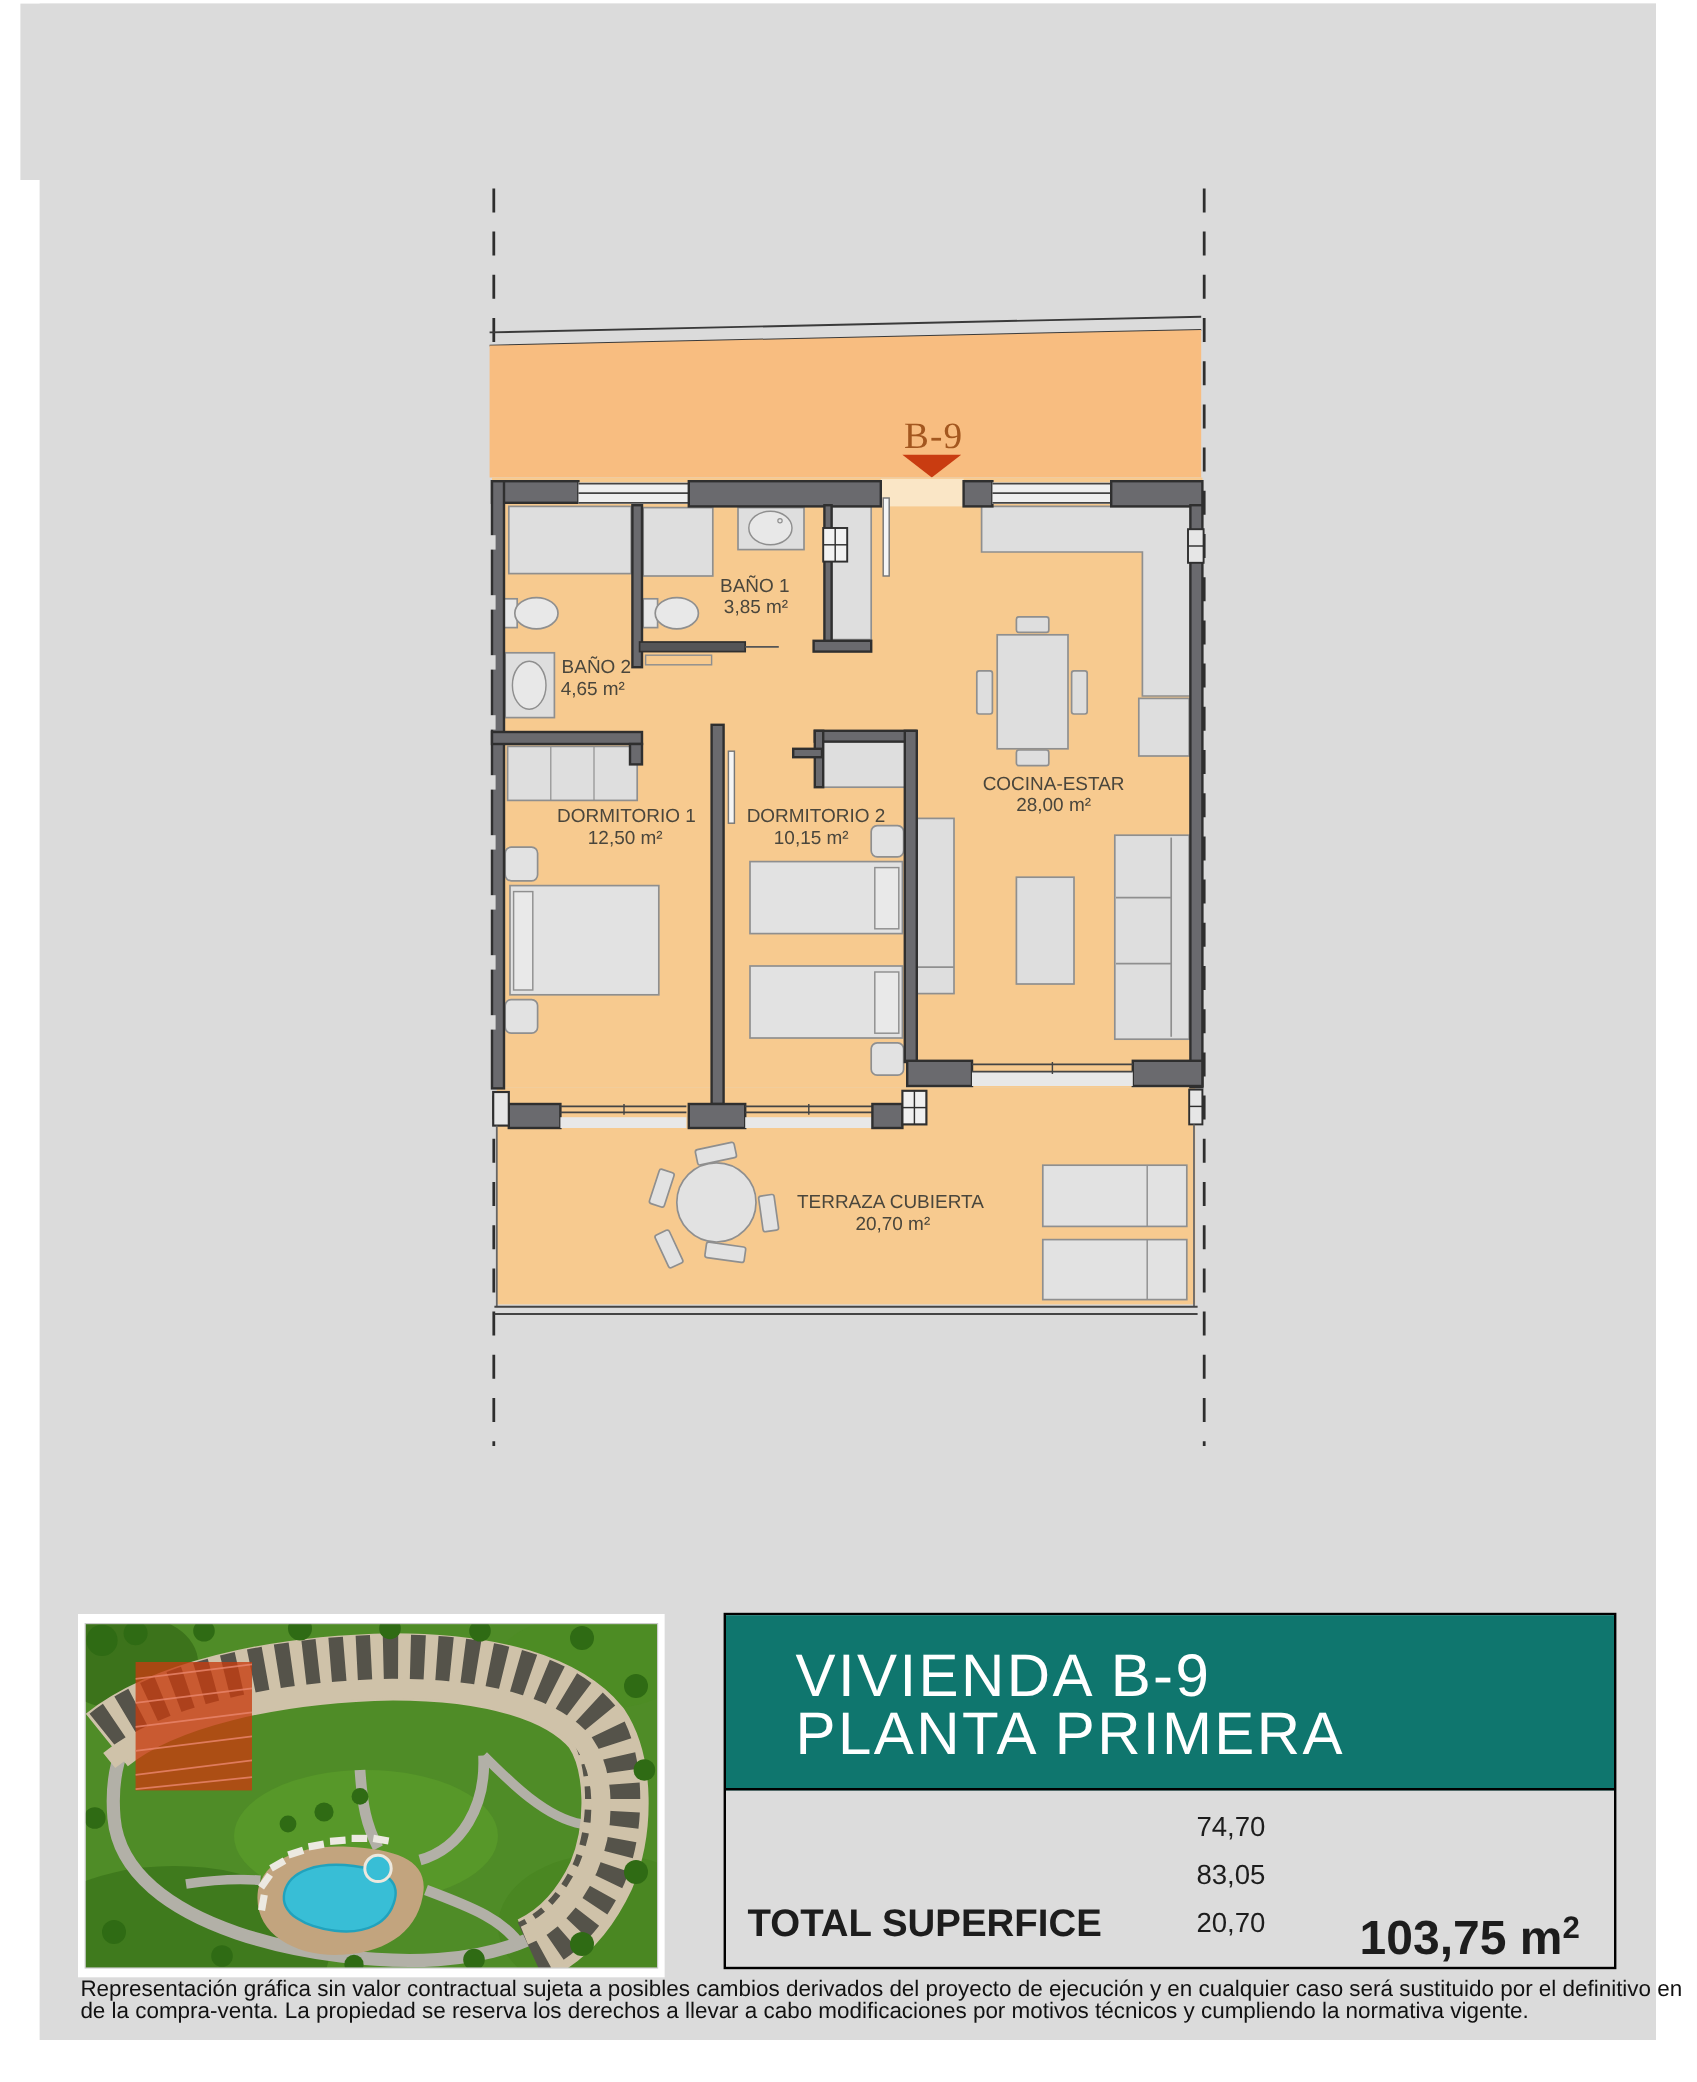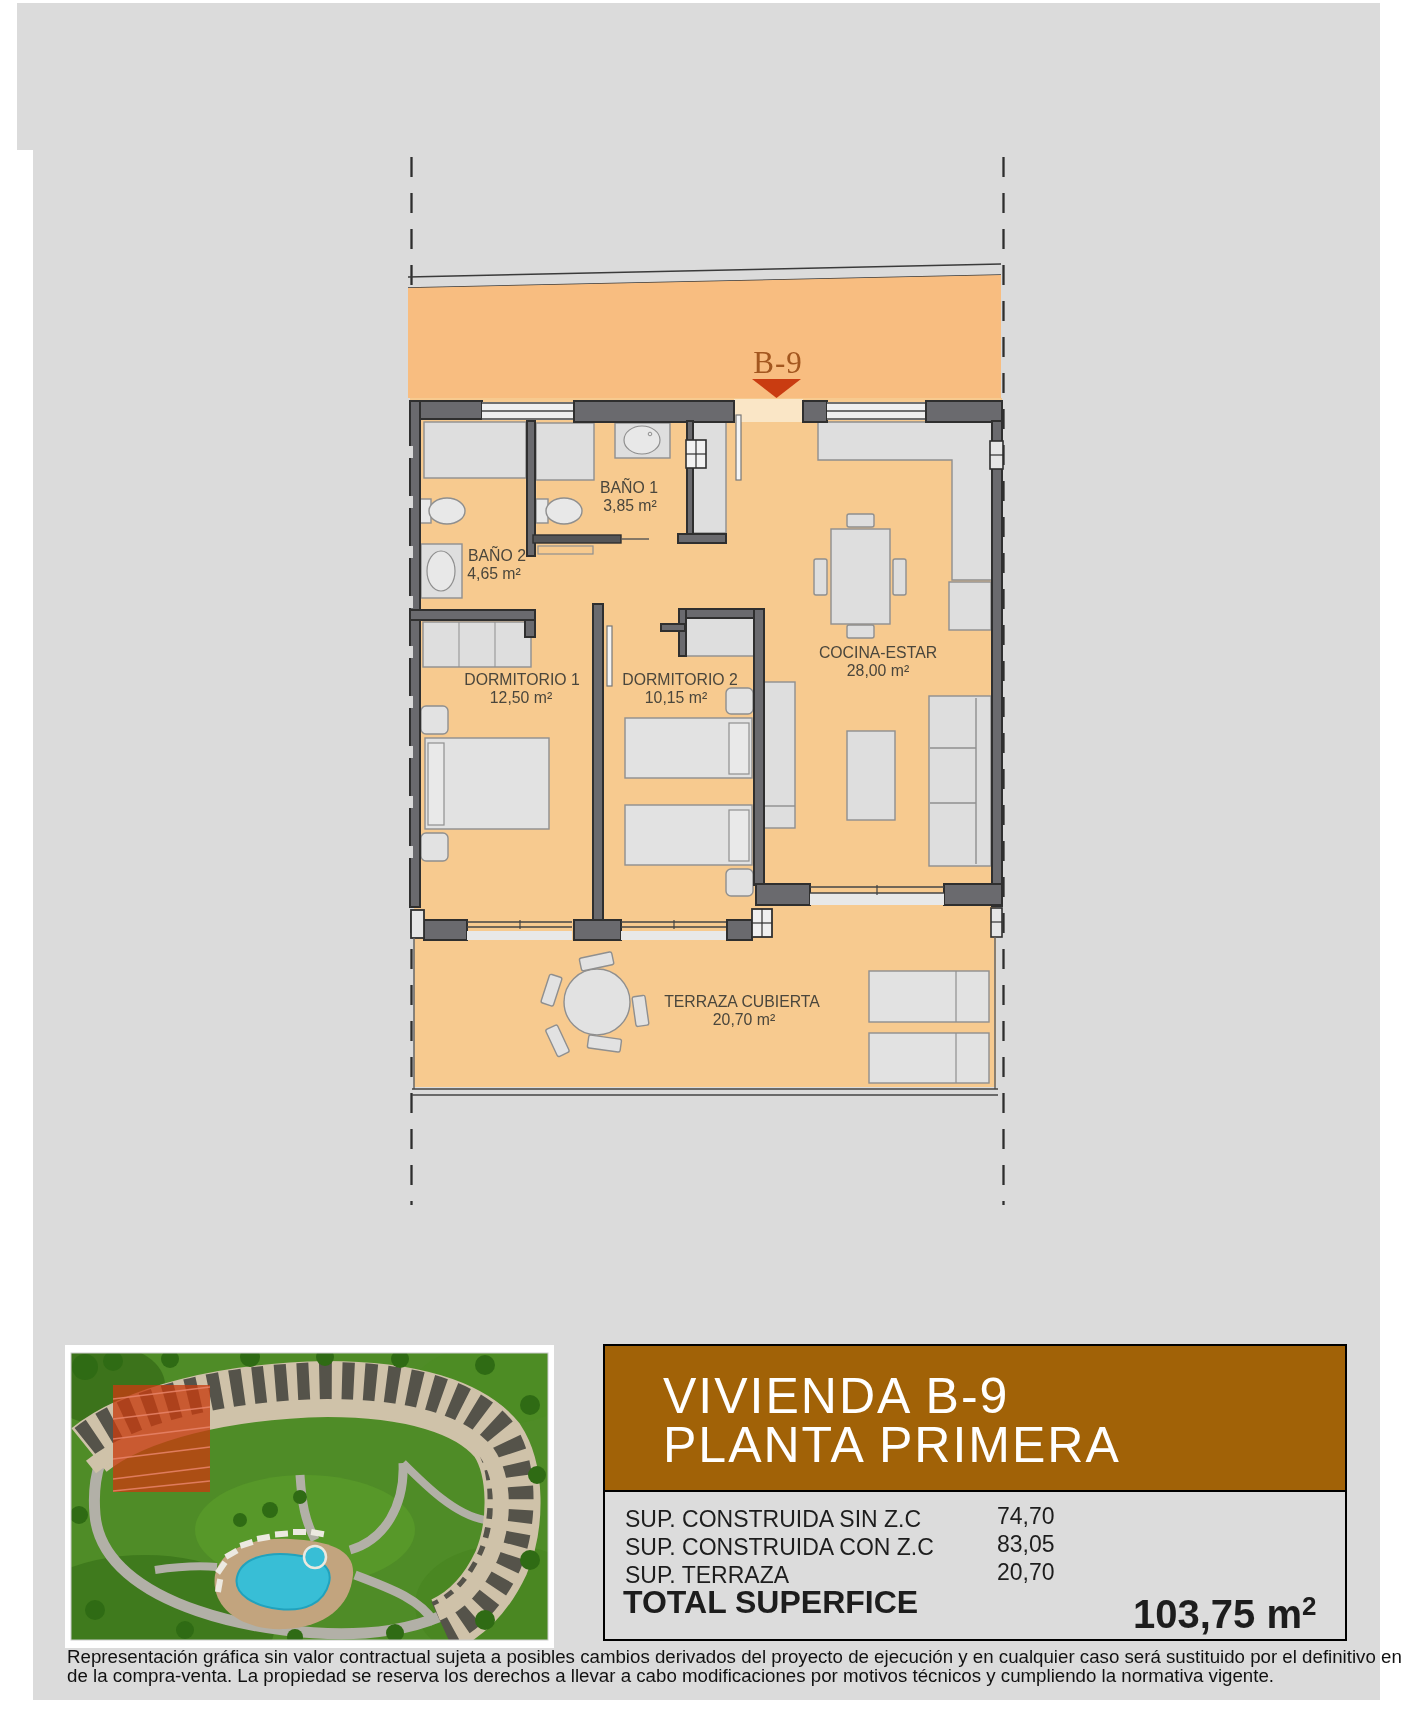--- a/index.html
+++ b/index.html
@@ -350,27 +350,26 @@
           <circle cx="175" cy="175" r="7"></circle>
 </g>
 </g>
 </g>
 
 <rect x="6" y="8" width="477" height="287" fill="none" stroke="#cccccc" stroke-width="1"></rect>
 </svg>
 
 <div class="abs" style="left:603px;top:1344px;width:740px;height:293px;border:2px solid #000;background:#dcdcdc;">
 
-  <div style="height:146px;background:#a16207;border-bottom:2px solid #000;color:#ffffff;padding-left:58px;padding-top:26px;box-sizing:border-box;">
+  <div style="height:146px;background:#0f766e;border-bottom:2px solid #000;color:#ffffff;padding-left:58px;padding-top:26px;box-sizing:border-box;">
     <div style="font-size:50px;line-height:49px;letter-spacing:2px;">VIVIENDA B-9<br>PLANTA PRIMERA</div>
   </div>
 
   <div style="position:relative;height:145px;color:#1d1d1d;">
-    <div style="position:absolute;left:20px;top:13px;font-size:23px;line-height:28px;">SUP. CONSTRUIDA SIN Z.C<br>SUP. CONSTRUIDA CON Z.C<br>SUP. TERRAZA</div>
-    <div style="position:absolute;left:392px;top:10px;font-size:23px;line-height:28px;">74,70<br>83,05<br>20,70</div>
+    <div style="position:absolute;left:392px;top:10px;font-size:23px;line-height:40px;">74,70<br>83,05<br>20,70</div>
 
     <div style="position:absolute;left:18px;top:92px;font-size:32px;font-weight:bold;letter-spacing:0px;">TOTAL SUPERFICE</div>
 
     <div style="position:absolute;left:528px;top:99px;font-size:40px;font-weight:bold;text-align:center;">103,75 m<span style="font-size:26px;vertical-align:13px;">2</span></div>
   </div>
 </div>
 
 <div class="abs" style="left:67px;top:1647px;width:1340px;font-size:18.7px;line-height:19px;color:#111111;white-space:nowrap;">Representación gráfica sin valor contractual sujeta a posibles cambios derivados del proyecto de ejecución y en cualquier caso será sustituido por el definitivo en<br>de la compra-venta. La propiedad se reserva los derechos a llevar a cabo modificaciones por motivos técnicos y cumpliendo la normativa vigente.</div>
 
 </body></html>

